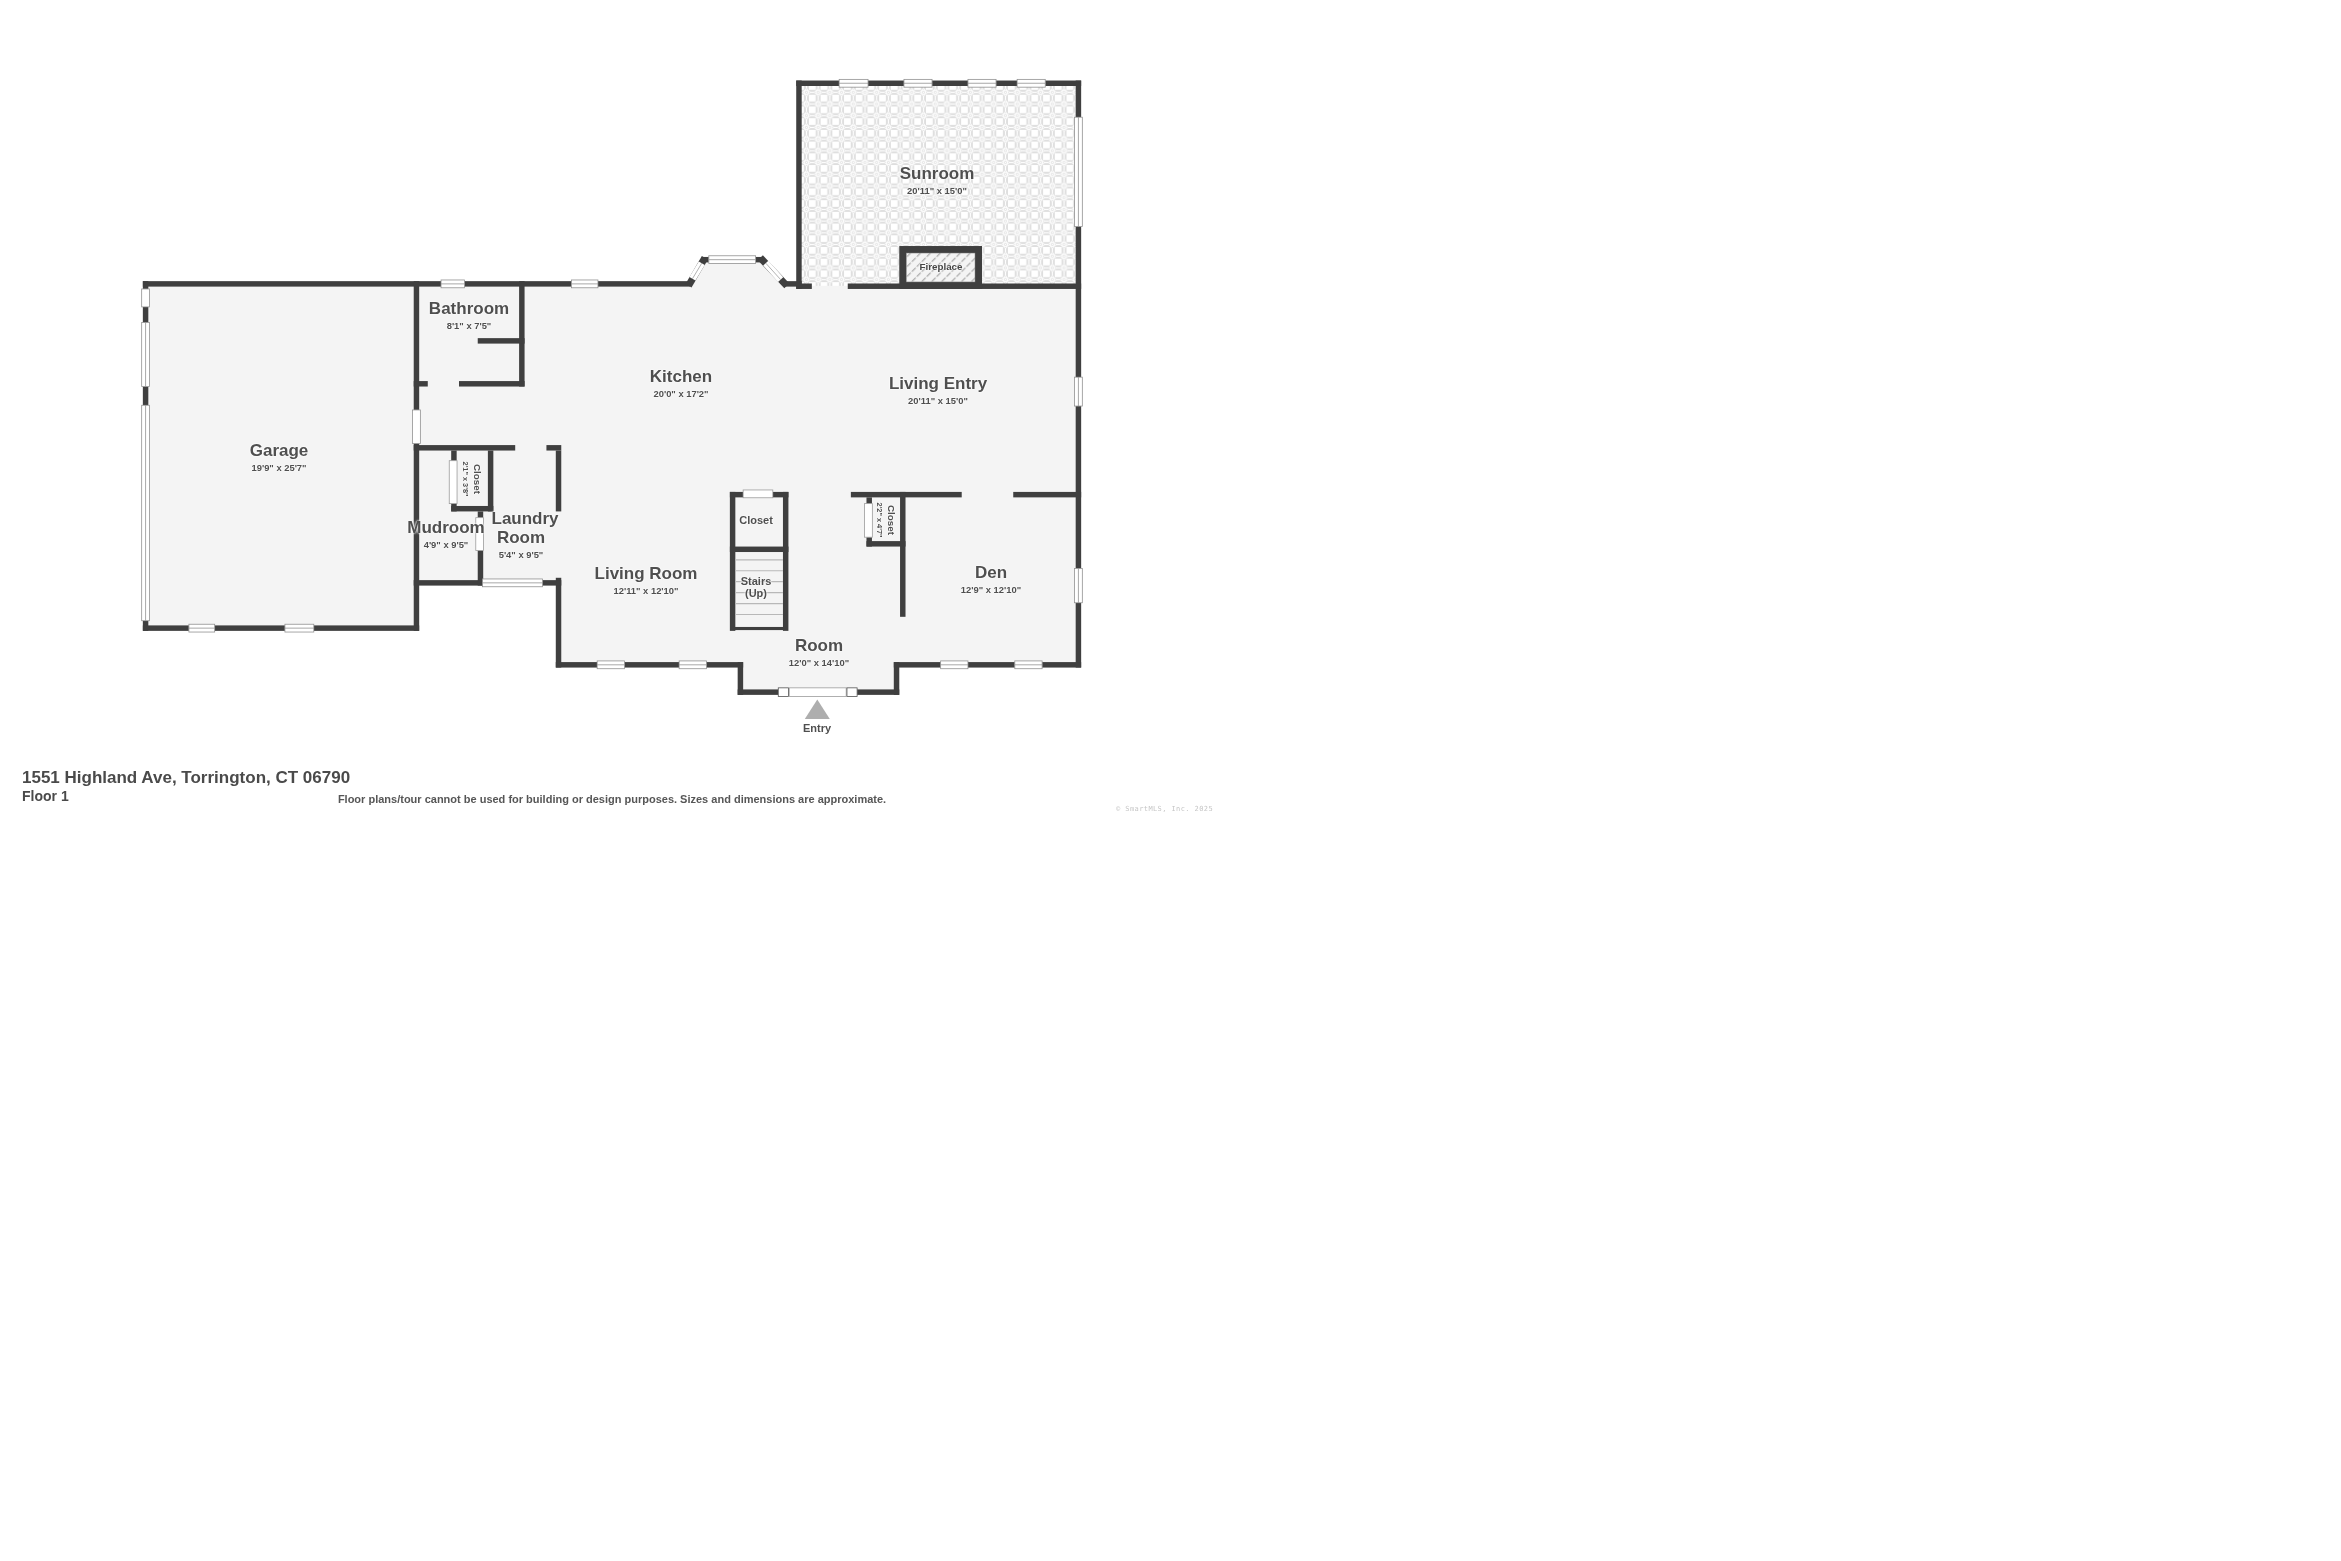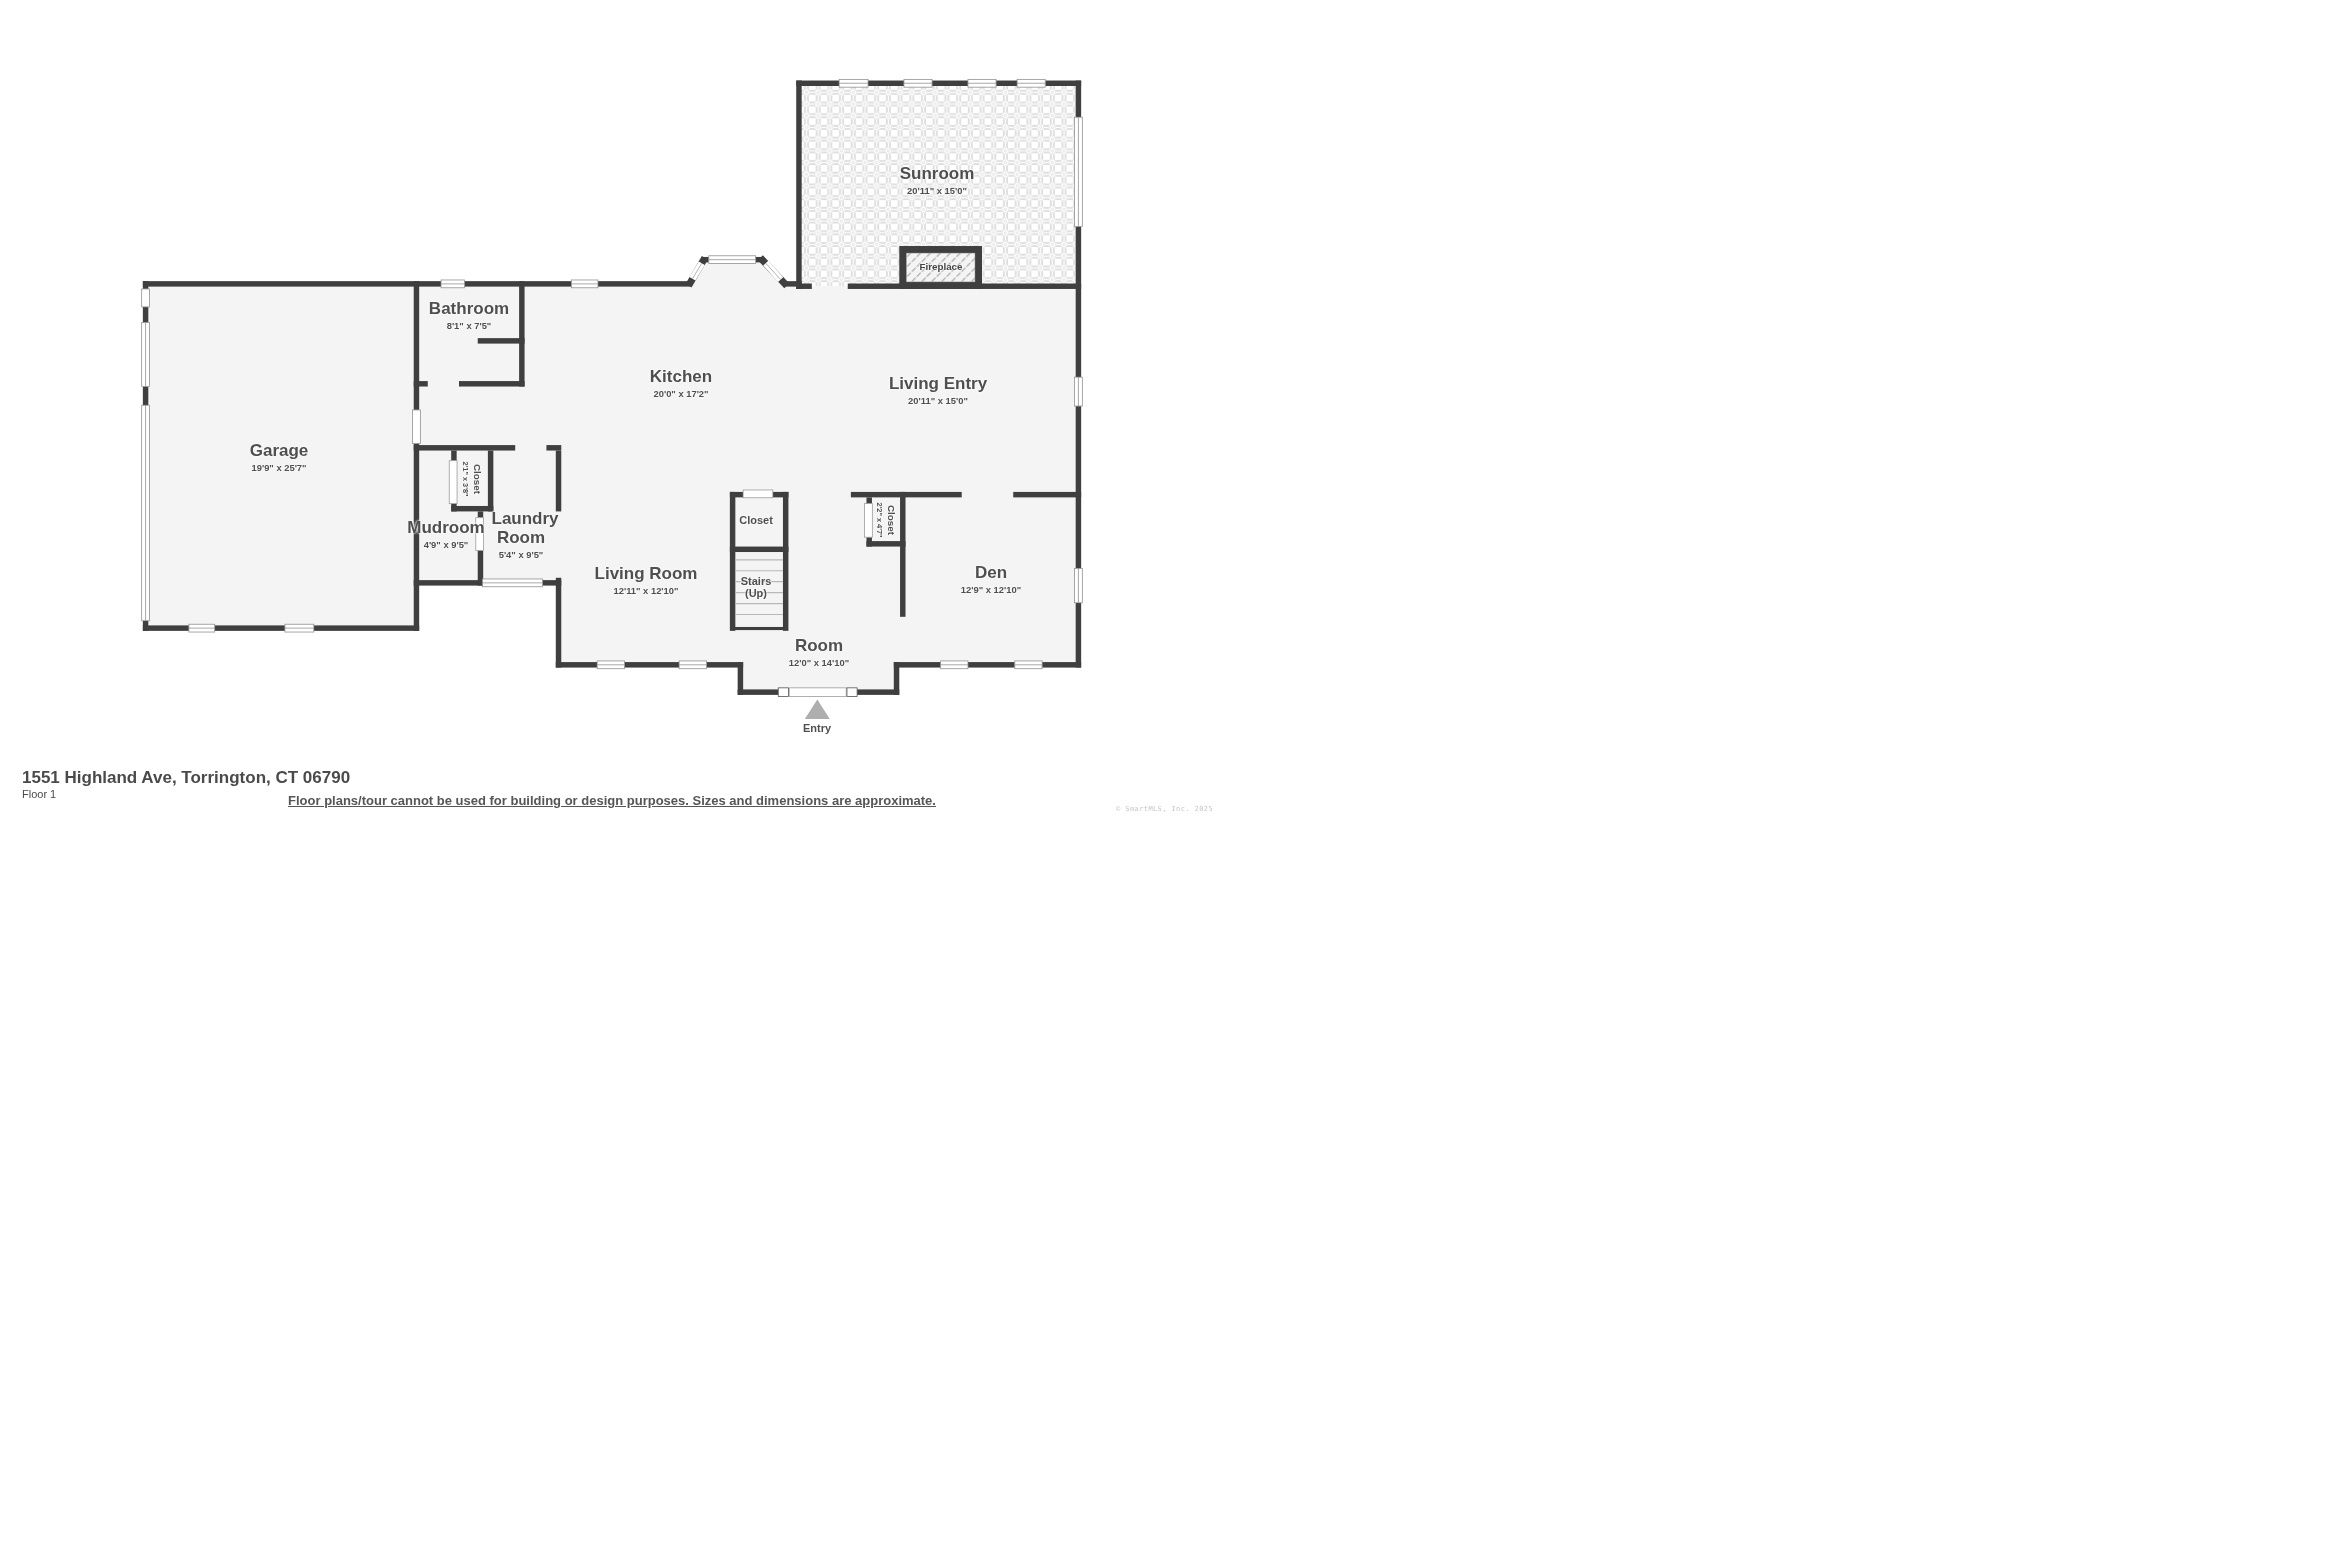--- a/index.html
+++ b/index.html
@@ -12,23 +12,23 @@
               text-shadow:0 0 2.3px #fff,0 0 2.3px #fff;}
   .room-label .dims{display:block;font-size:9.4px;font-weight:700;margin-top:1.6px;
               text-shadow:0 0 2.3px #fff,0 0 2.3px #fff;}
   .room-label.wrap{white-space:normal;}
   .room-label.md .name{font-size:11px;}
   .room-label.fp .name{font-size:9.8px;color:#454545;}
   .room-label.rot{transform:translate(-50%,-50%) rotate(90deg);}
   .room-label.rot .name{font-size:9.8px;}
   .room-label.rot .dims{font-size:7.4px;margin-top:0.8px;}
   .addr{position:absolute;left:22px;top:768px;font-size:17px;font-weight:700;color:#4a4a4a;}
-  .floorlbl{position:absolute;left:22px;top:788px;font-size:11px;font-weight:400;color:#4a4a4a;}
+  .floorlbl{position:absolute;left:22px;top:788px;font-size:14px;font-weight:700;color:#4a4a4a;}
   .disclaimer{position:absolute;left:0;top:793px;width:1224px;text-align:center;
-              font-size:13px;font-weight:700;color:#565656;text-decoration:underline;}
+              font-size:11px;font-weight:700;color:#565656;}
   .copyright{position:absolute;right:11px;top:805px;font-size:7px;color:#c6c6c6;
              font-family:"DejaVu Sans Mono",monospace;letter-spacing:0.4px;}
 </style>
 </head>
 <body>
 
 <div class="stage">
 
 <svg width="1224" height="816" viewBox="0 0 1568 1045">
   <defs>

